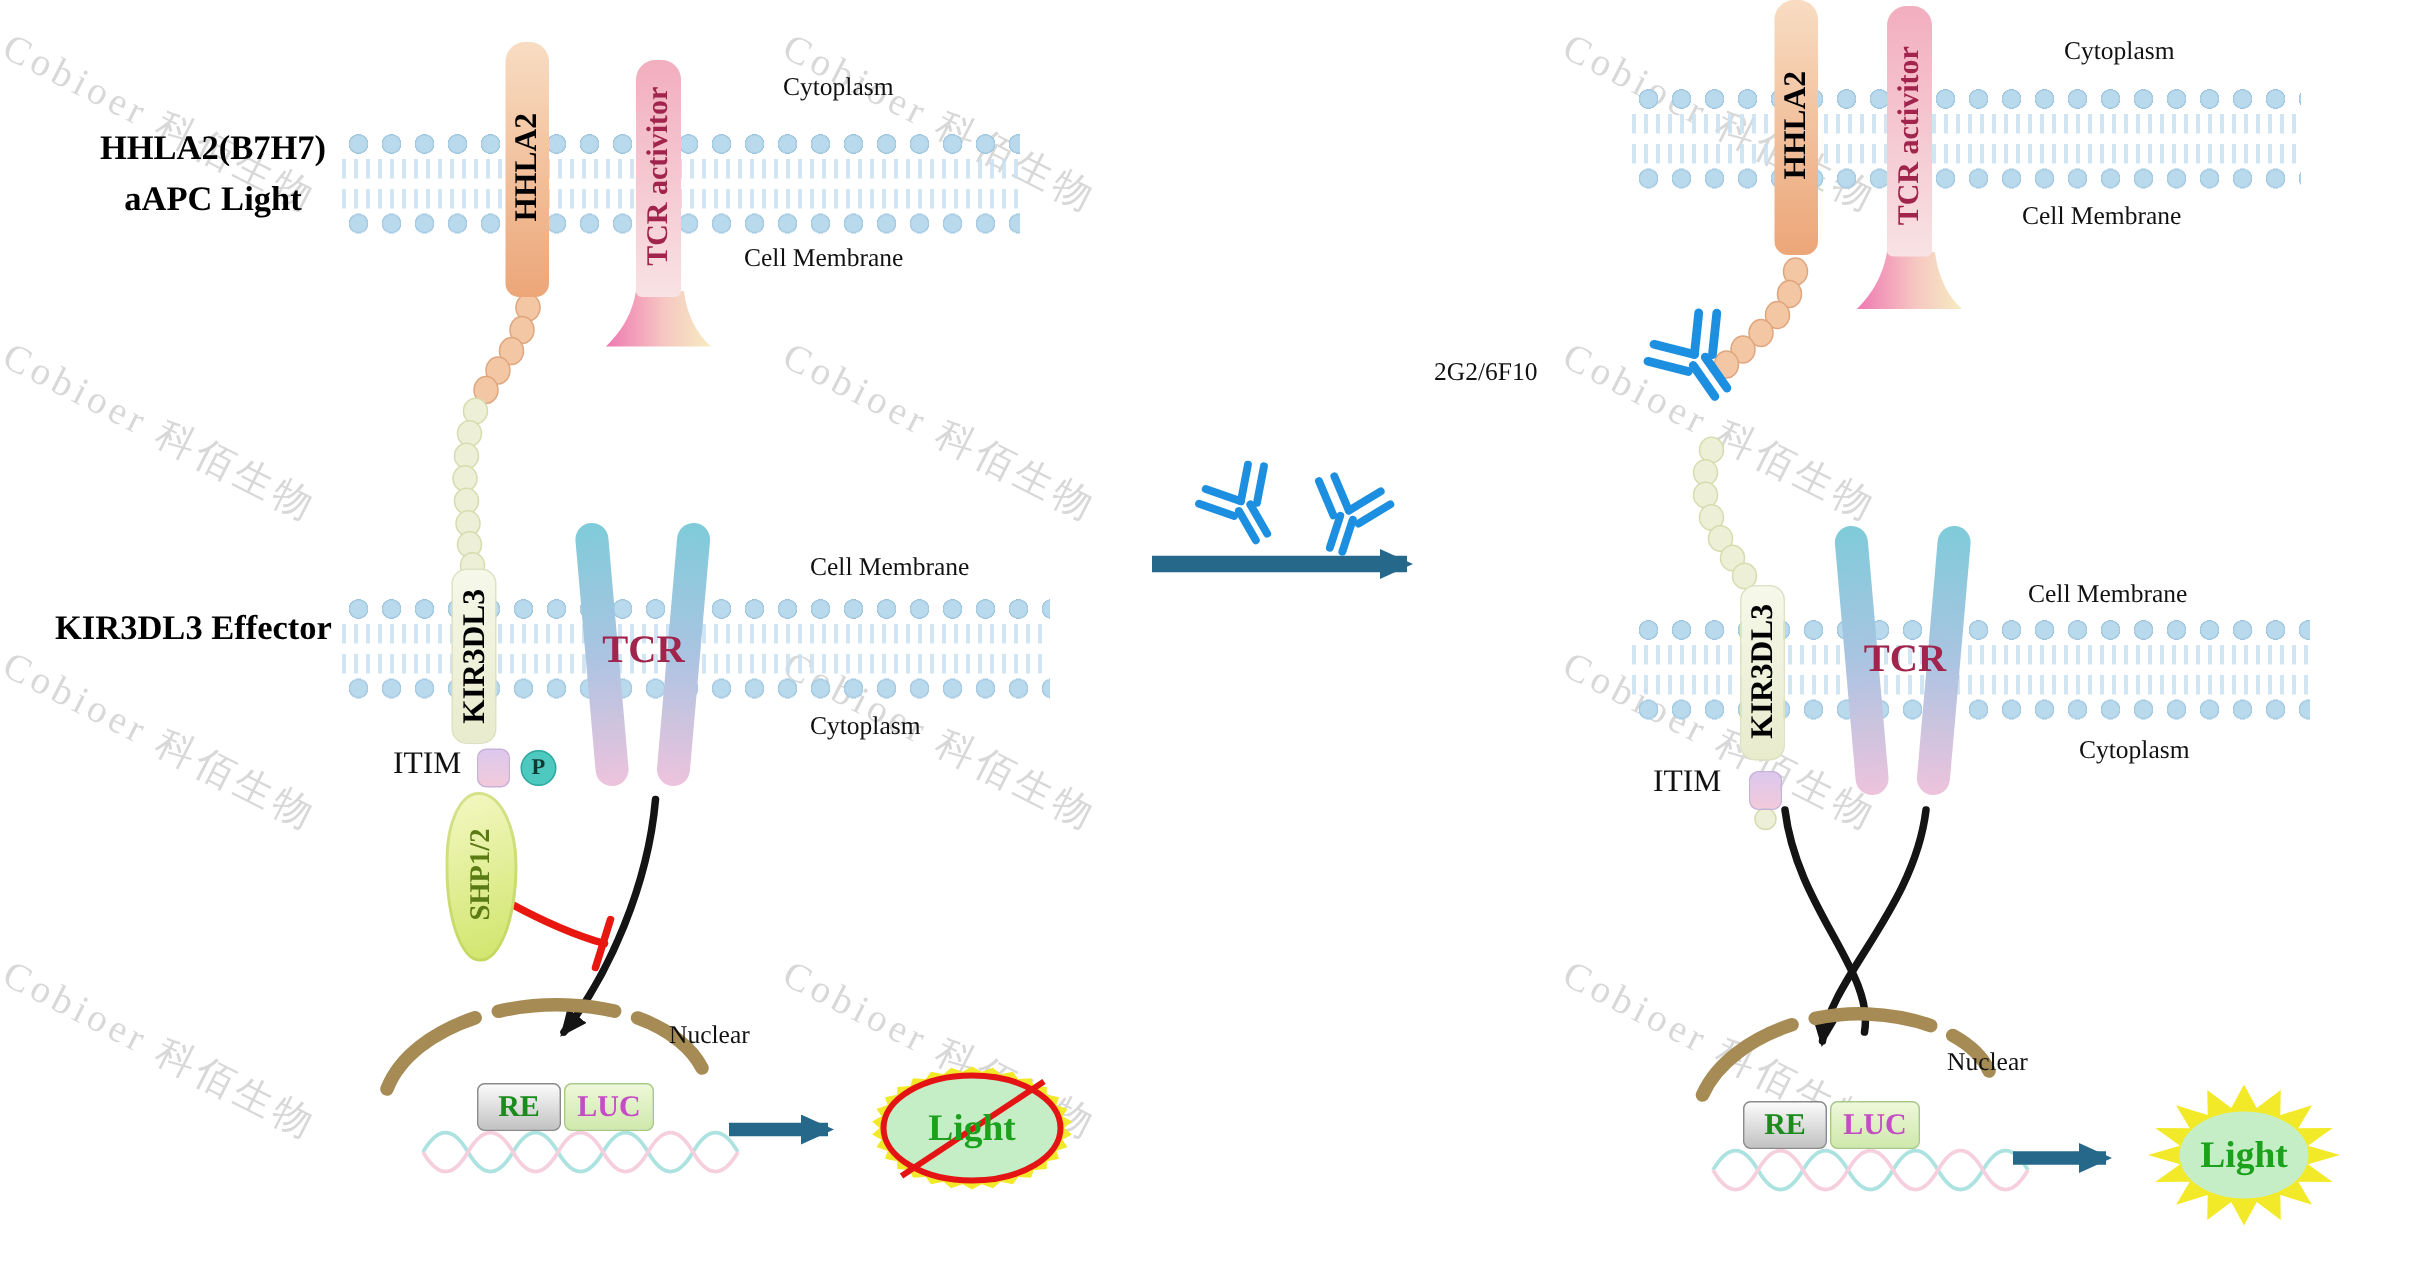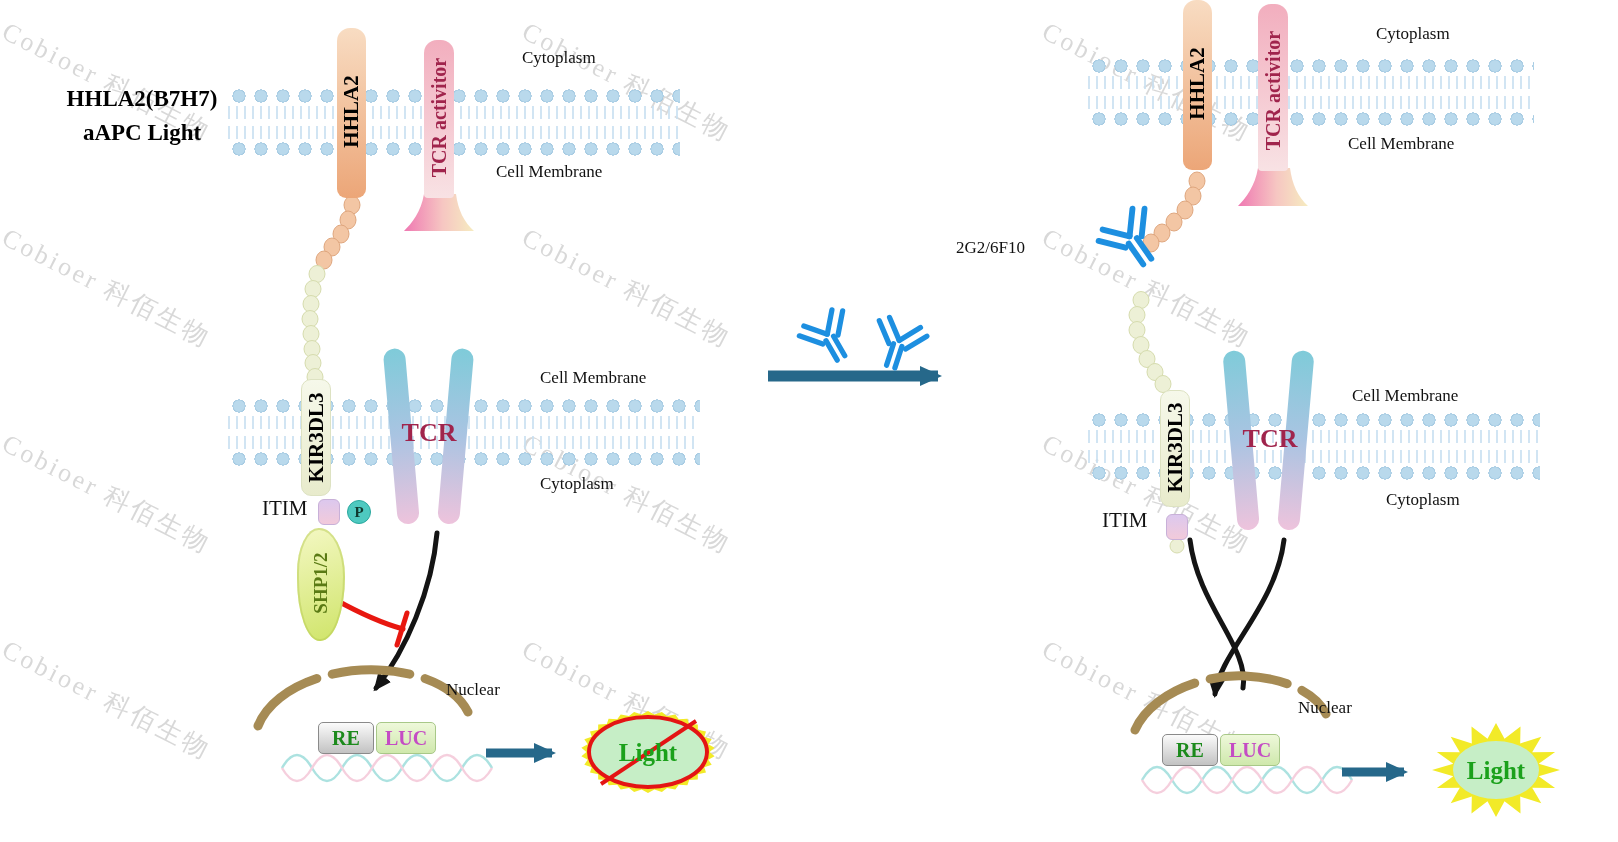--- a/index.html
+++ b/index.html
@@ -229,20 +229,21 @@
   <div class="gene-box luc-box" style="left:376px;top:722px">LUC</div>
   <div class="gene-box re-box" style="left:1162px;top:734px">RE</div>
   <div class="gene-box luc-box" style="left:1220px;top:734px">LUC</div>
 
   <div class="cellname" style="left:28px;top:86px;width:228px">HHLA2(B7H7)</div>
   <div class="cellname" style="left:28px;top:120px;width:228px">aAPC Light</div>
   <div class="lbl" style="left:522px;top:48px">Cytoplasm</div>
   <div class="lbl" style="left:496px;top:162px">Cell Membrane</div>
   <div class="vlabel" style="left:251px;top:99px;font-size:21px">HHLA2</div>
   <div class="vlabel maroon" style="left:339px;top:106px;font-size:20px">TCR activitor</div>
+  <div class="cellname" style="left:6px;top:406px;width:246px">KIR3DL3 Effector</div>
   <div class="lbl" style="left:540px;top:368px">Cell Membrane</div>
   <div class="lbl" style="left:540px;top:474px">Cytoplasm</div>
   <div class="vlabel" style="left:216px;top:425px;font-size:21px">KIR3DL3</div>
   <div class="tcr-label" style="left:398px;top:418px;width:62px">TCR</div>
   <div class="lbl" style="left:262px;top:496px;font-size:21px">ITIM</div>
   <div class="vlabel shp-text" style="left:221px;top:572px;font-size:19px">SHP1/2</div>
   <div class="lbl" style="left:446px;top:680px">Nuclear</div>
   <div class="light-label" style="left:608px;top:739px">Light</div>
 
   <div class="lbl" style="left:956px;top:238px">2G2/6F10</div>

